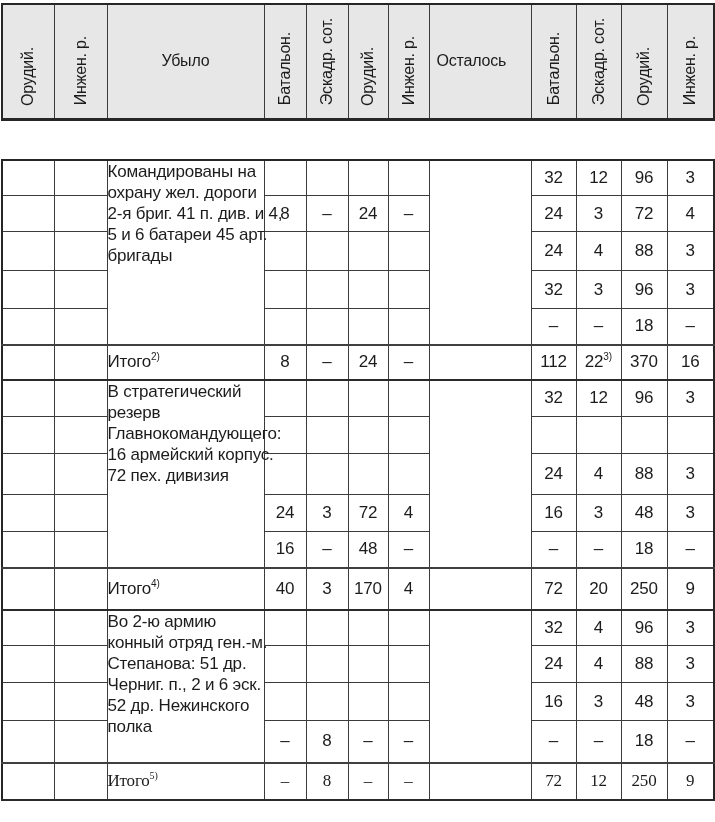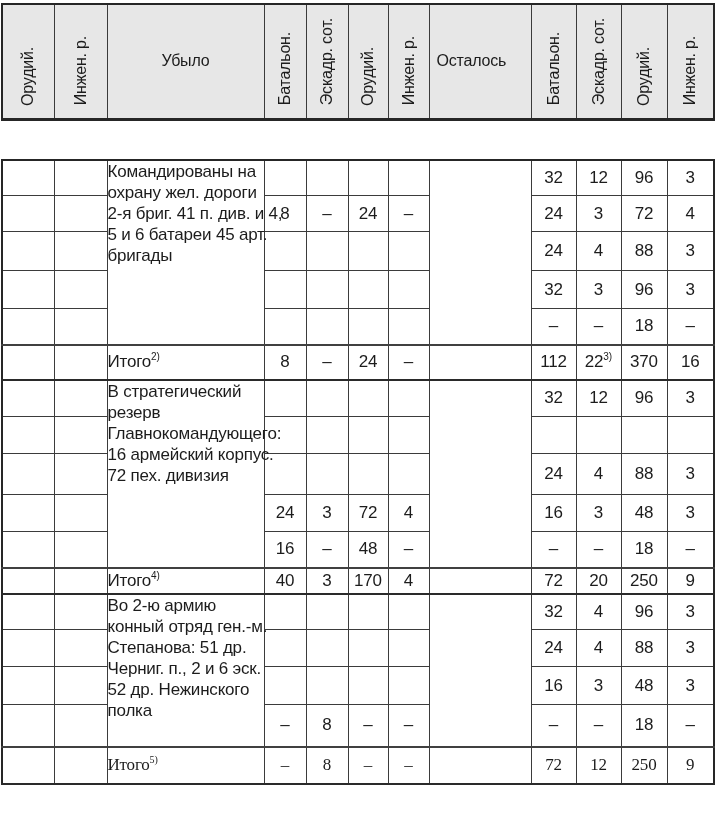--- a/index.html
+++ b/index.html
@@ -268,21 +268,21 @@
           <td class="num"></td>
           <td class="num">16</td>
           <td class="num">–</td>
           <td class="num">48</td>
           <td class="num">–</td>
           <td class="num">–</td>
           <td class="num">–</td>
           <td class="num">18</td>
           <td class="num">–</td>
         </tr>
-        <tr class="total" style="height: 26px; margin-top: 8px;">
+        <tr class="total" style="height: 42px; margin-top: 8px;">
           <td class="num"></td>
           <td class="num"></td>
           <td class="tlabel">Итого<sup>4)</sup></td>
           <td class="num">40</td>
           <td class="num">3</td>
           <td class="num">170</td>
           <td class="num">4</td>
           <td></td>
           <td class="num">72</td>
           <td class="num">20</td>

